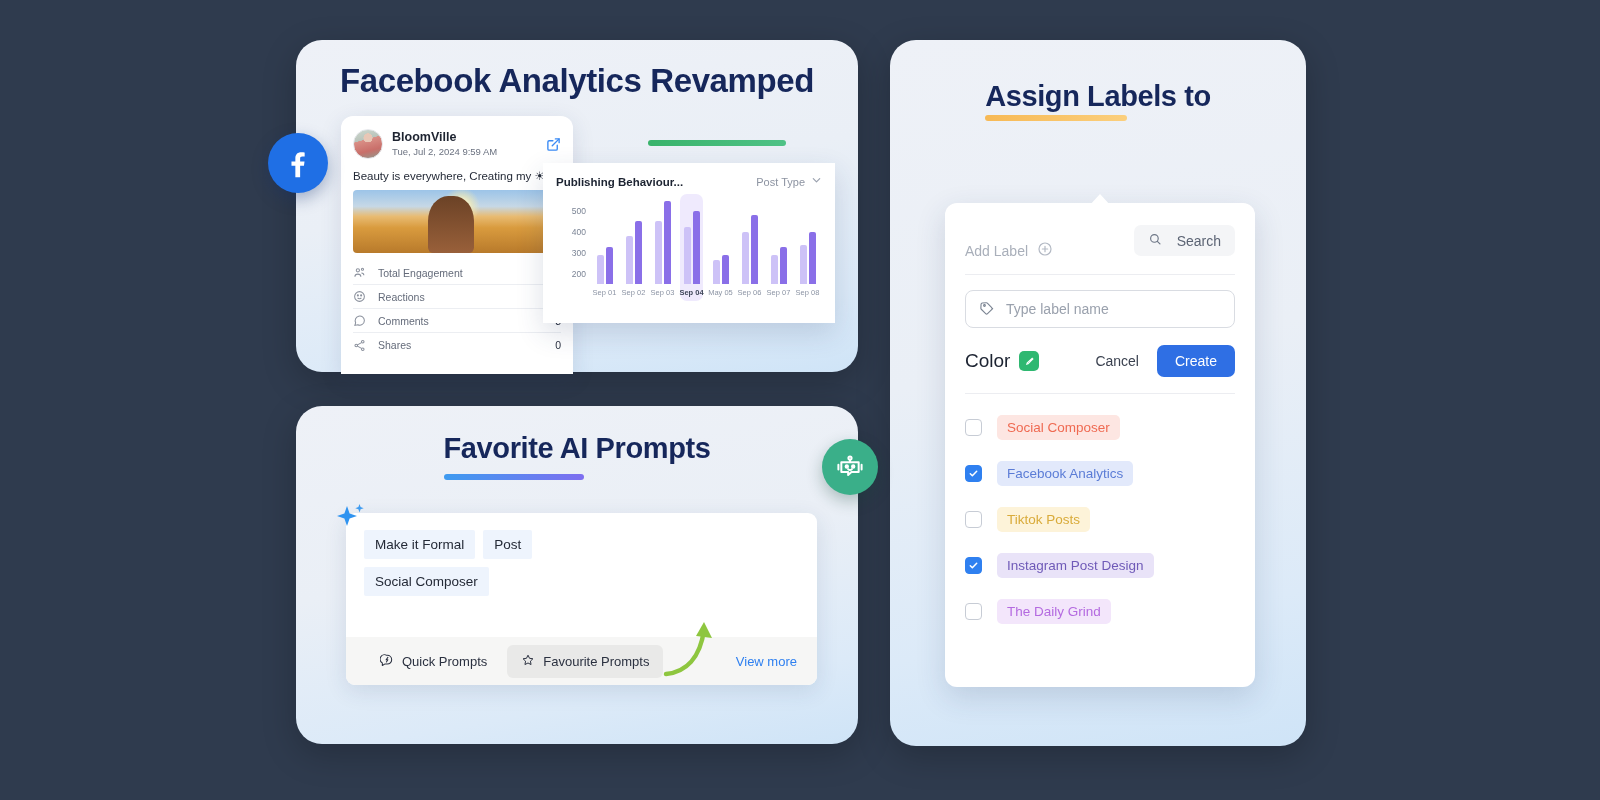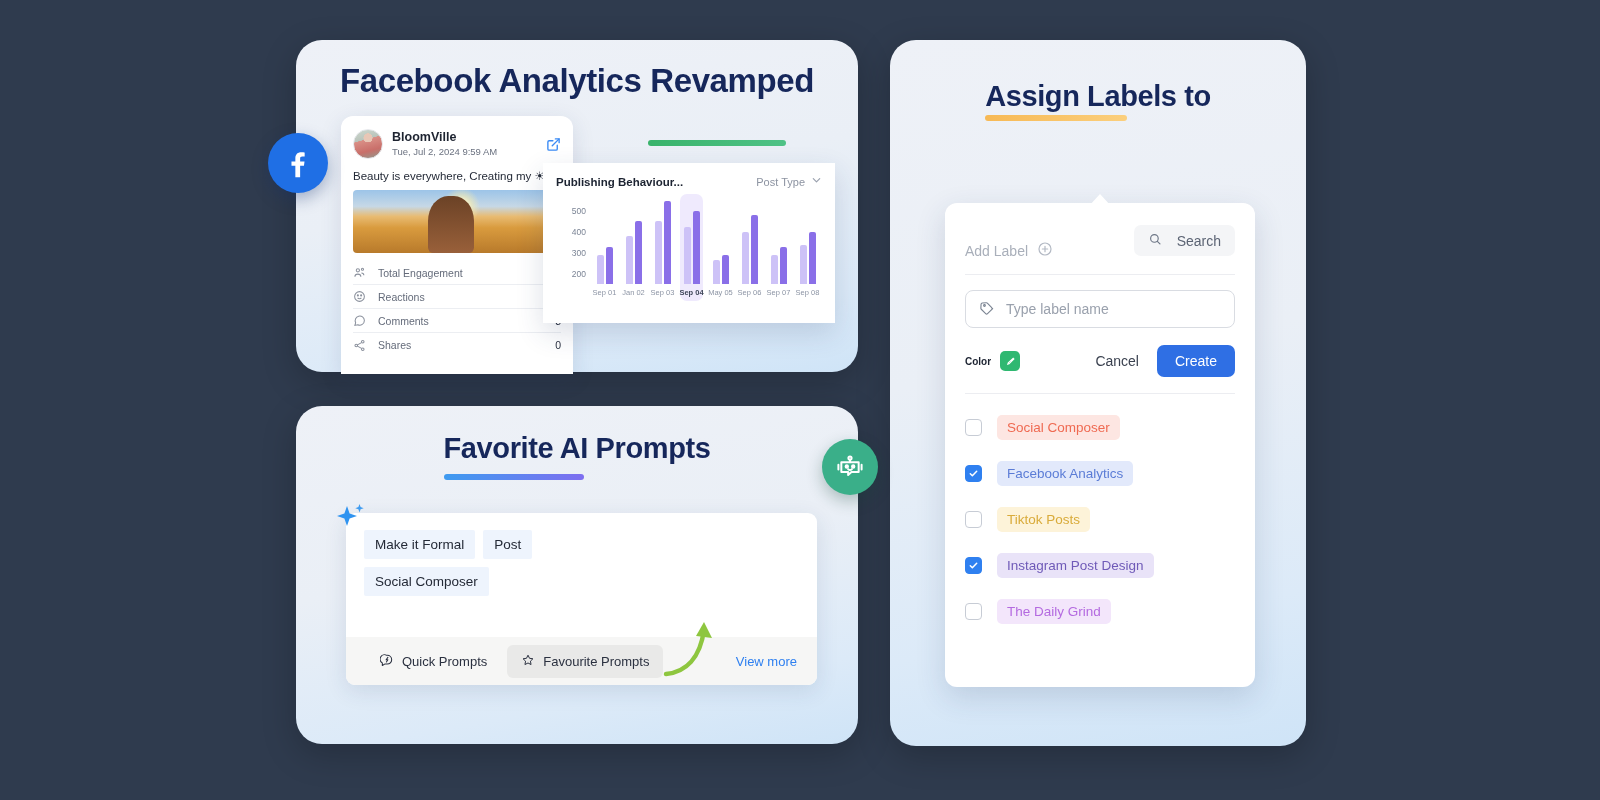--- a/index.html
+++ b/index.html
@@ -178,21 +178,21 @@
     font-size: 14px; color: #5c6474; background: #f4f5f7;
     padding: 7px 14px; border-radius: 7px;
   }
   .lp-div { height: 1px; background: #ecedf1; margin: 14px 0 15px 0; }
   .lp-input {
     display: flex; align-items: center; gap: 11px;
     border: 1px solid #d9dce2; border-radius: 8px;
     height: 38px; padding: 0 13px; font-size: 14px; color: #9aa1ad;
   }
   .lp-colorrow { display: flex; align-items: center; margin-top: 17px; }
-  .lp-colorlbl { font-size: 10px; font-weight: bold; color: #1c2331; }
+  .lp-colorlbl { font-size: 19px; font-weight: normal; color: #1c2331; }
   .swatch {
     width: 20px; height: 20px; border-radius: 5px; background: #2fb871;
     margin-left: 9px; display: flex; align-items: center; justify-content: center;
   }
   .btn-cancel { margin-left: auto; font-size: 14px; color: #3b4250; padding: 8px 12px; }
   .btn-create {
     font-size: 14px; color: #fff; background: #2f6fe4;
     padding: 8px 18px; border-radius: 7px; margin-left: 6px; font-weight: 500;
   }
   .lp-div2 { height: 1px; background: #ecedf1; margin: 16px 0 10px 0; }
@@ -337,21 +337,21 @@
             <div class="bar light" style="height: 29.3659px;"></div>
             <div class="bar dark" style="height: 37.3366px;"></div>
           </div>
           <div class="day-col">
             <div class="bar light" style="height: 39.4341px;"></div>
             <div class="bar dark" style="height: 51.6px;"></div>
           </div>
         </div>
       <div class="x-axis" id="x-axis">
           <div class="x-lab">Sep 01</div>
-          <div class="x-lab">Jan 02</div>
+          <div class="x-lab">Sep 02</div>
           <div class="x-lab">Sep 03</div>
           <div class="x-lab sel">Sep 04</div>
           <div class="x-lab">May 05</div>
           <div class="x-lab">Sep 06</div>
           <div class="x-lab">Sep 07</div>
           <div class="x-lab">Sep 08</div>
         </div>
     </div>
   </div>
 

